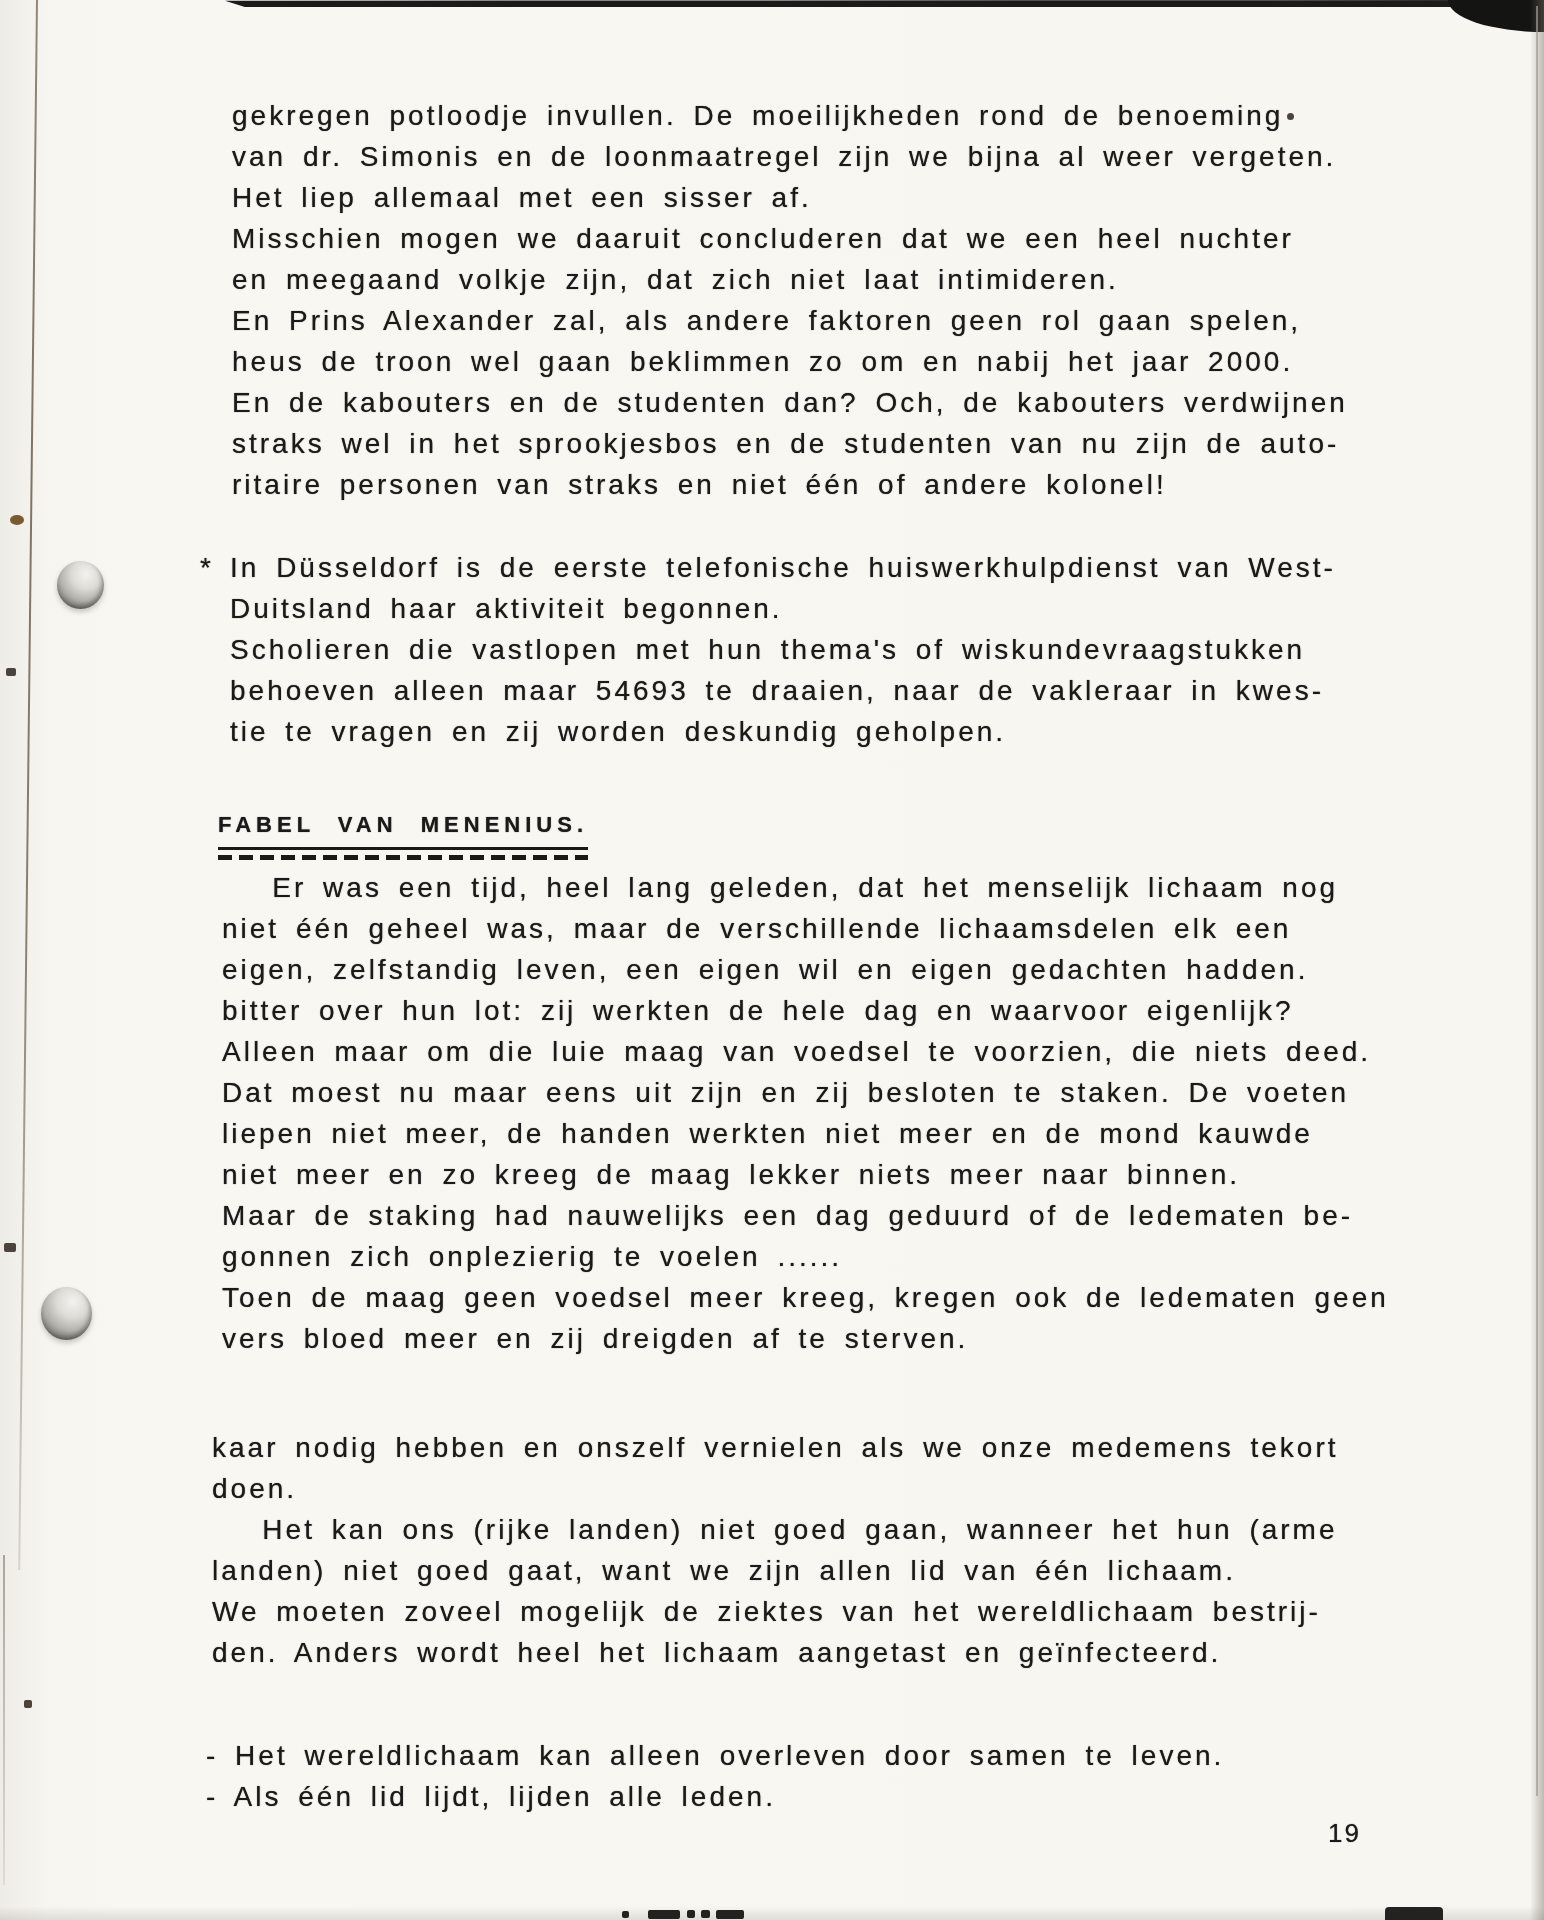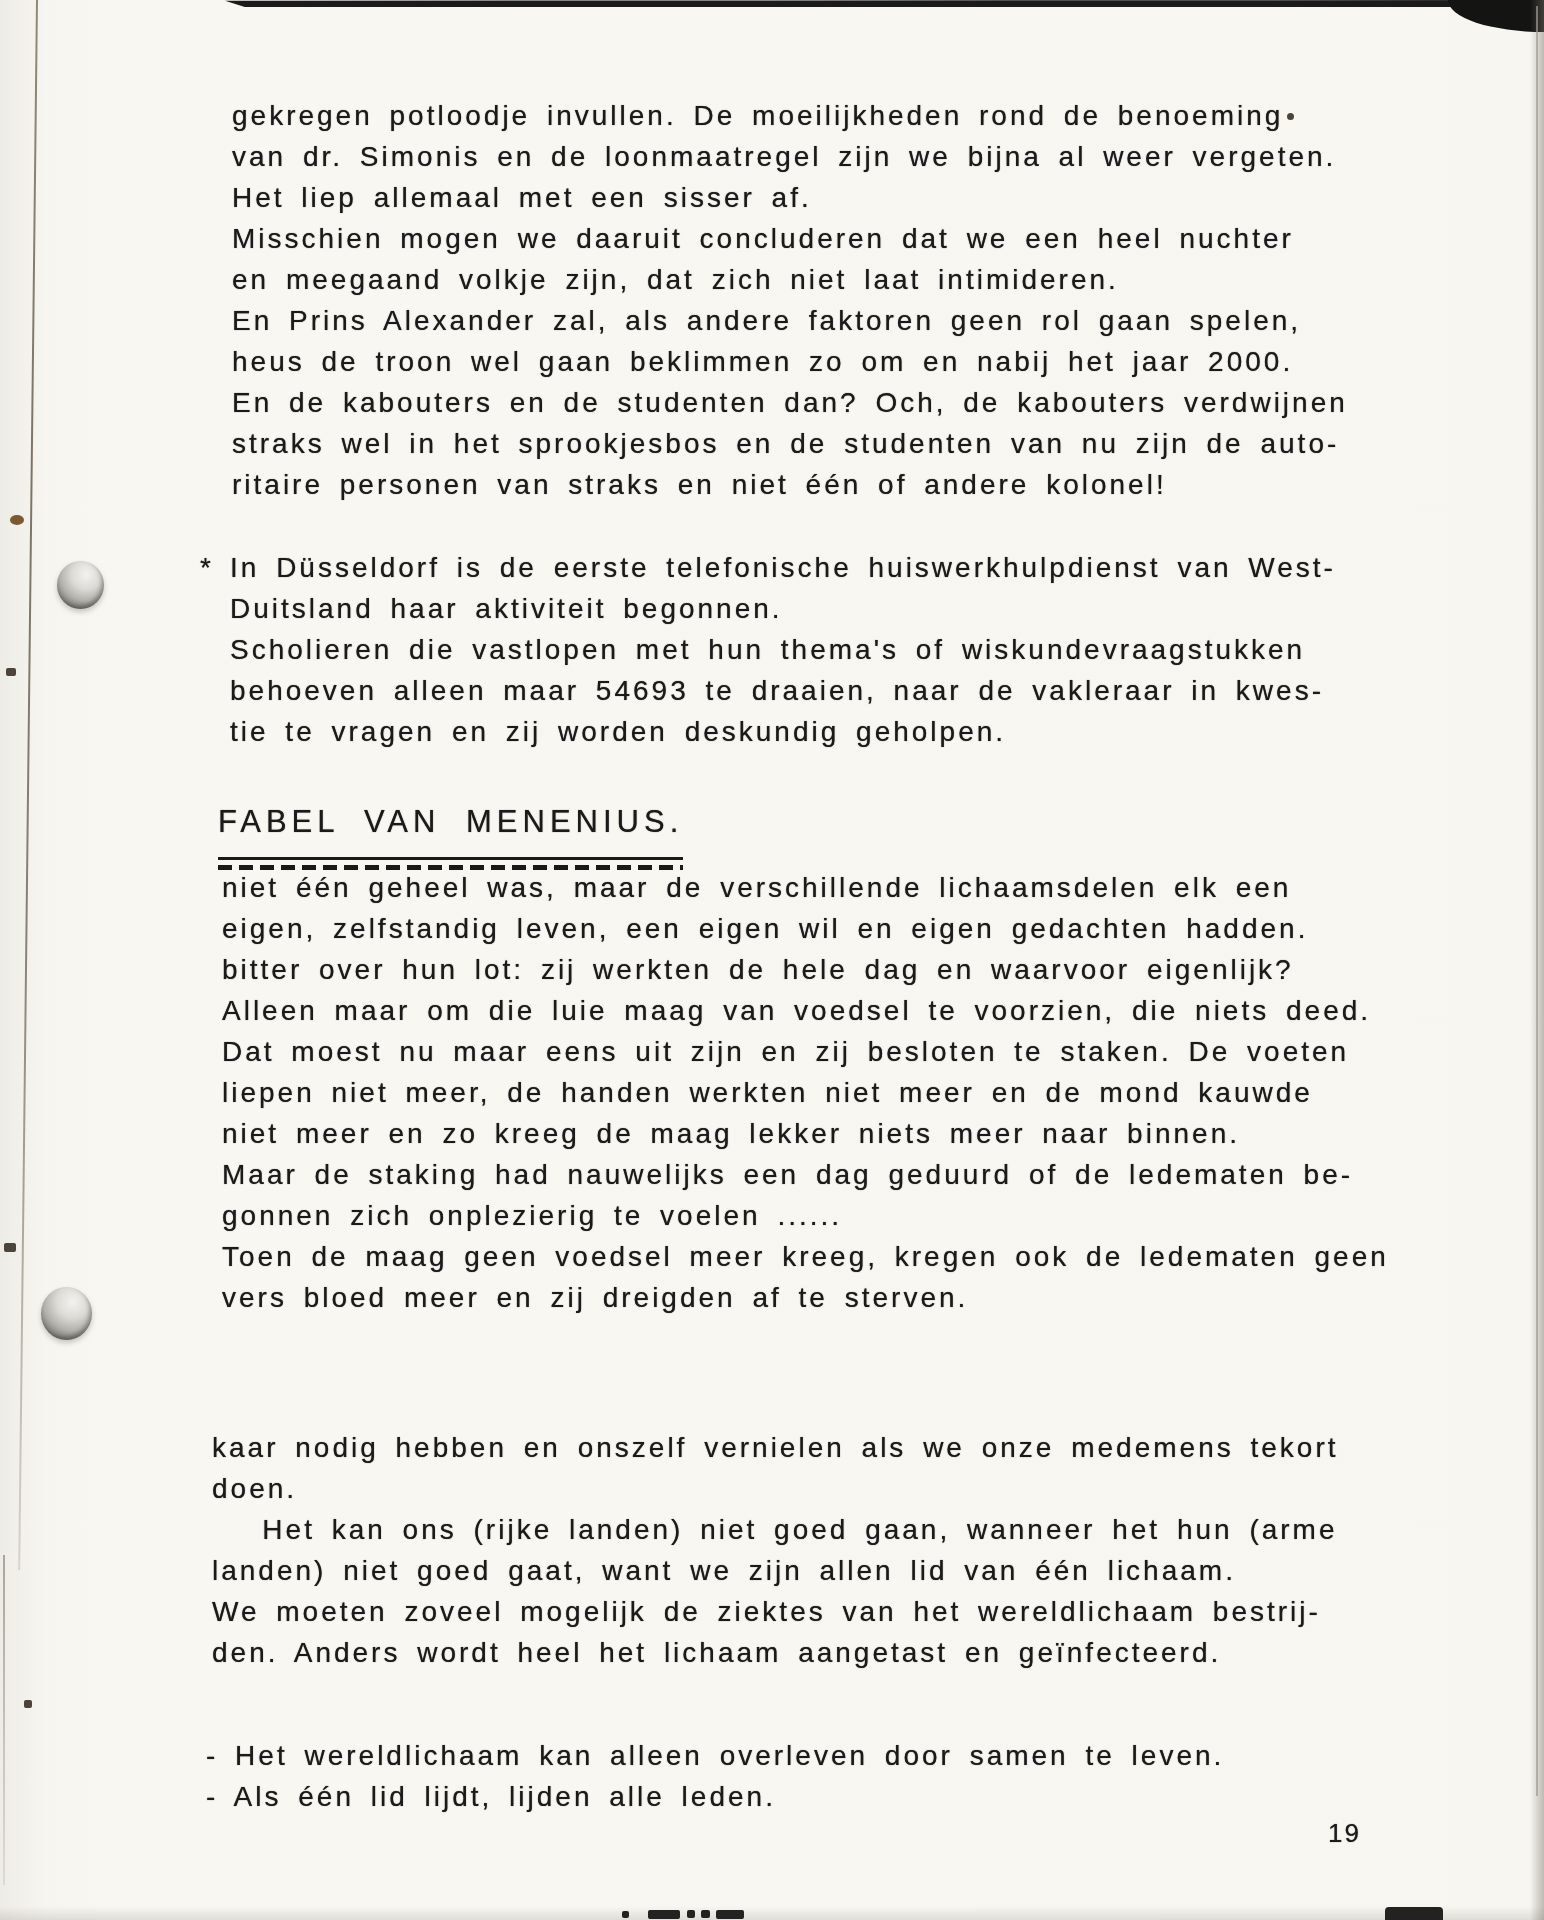--- a/index.html
+++ b/index.html
@@ -62,24 +62,25 @@
     color:#1a1a19;
     font-size:28px;line-height:41px;
     letter-spacing:3px;word-spacing:6px;
     text-shadow:0 0 1px rgba(26,26,25,.75);
   }
   .line{white-space:pre;}
   .hang-marker{position:absolute;left:-30px;top:0;}
   .heading-wrap{display:inline-block;}
   .heading-text{
     display:inline-block;
-    font-size:31px;line-height:34px;
+    font-size:22px;line-height:34px;
     letter-spacing:5px;word-spacing:12px;
     border-bottom:3px solid #1a1a19;
-    padding-bottom:18px;
+    padding-bottom:5px;
+    font-weight:bold;
   }
   .heading-dashes{
     margin-top:5px;height:5px;
     background:repeating-linear-gradient(90deg,#1a1a19 0 14px,rgba(0,0,0,0) 14px 21px);
   }
   .page-number{
     position:absolute;
     font-size:26px;letter-spacing:2px;
     color:#1a1a19;text-shadow:0 0 1px rgba(26,26,25,.75);
   }
@@ -138,20 +139,21 @@
   </section>
 
   <section class="block" style="left:218px;top:802px;">
     <div class="heading-wrap">
       <span class="heading-text">FABEL VAN MENENIUS.</span>
       <div class="heading-dashes"></div>
     </div>
   </section>
 
   <section class="block" style="left:222px;top:867px;">
+      <div class="line">   Er was een tijd, heel lang geleden, dat het menselijk lichaam nog</div>
       <div class="line">niet één geheel was, maar de verschillende lichaamsdelen elk een</div>
       <div class="line">eigen, zelfstandig leven, een eigen wil en eigen gedachten hadden.</div>
       <div class="line">bitter over hun lot: zij werkten de hele dag en waarvoor eigenlijk?</div>
       <div class="line">Alleen maar om die luie maag van voedsel te voorzien, die niets deed.</div>
       <div class="line">Dat moest nu maar eens uit zijn en zij besloten te staken. De voeten</div>
       <div class="line">liepen niet meer, de handen werkten niet meer en de mond kauwde</div>
       <div class="line">niet meer en zo kreeg de maag lekker niets meer naar binnen.</div>
       <div class="line">Maar de staking had nauwelijks een dag geduurd of de ledematen be-</div>
       <div class="line">gonnen zich onplezierig te voelen ......</div>
       <div class="line">Toen de maag geen voedsel meer kreeg, kregen ook de ledematen geen</div>

